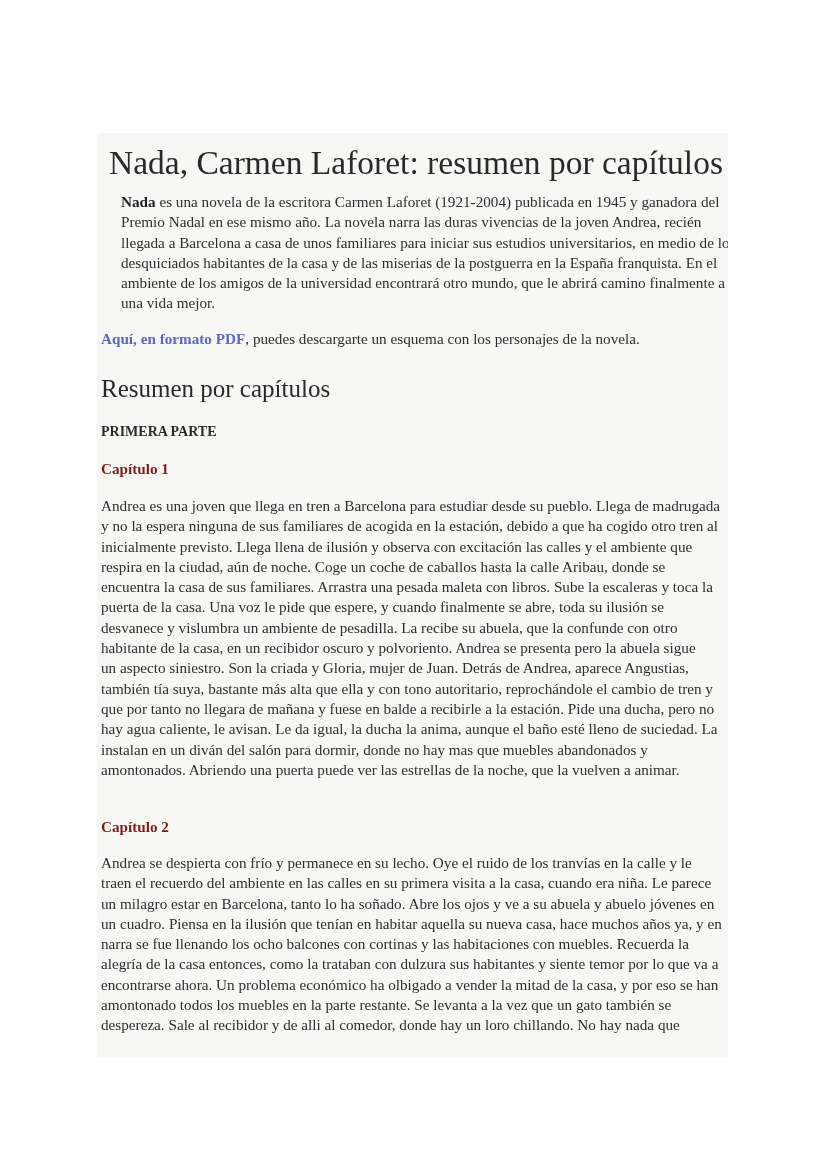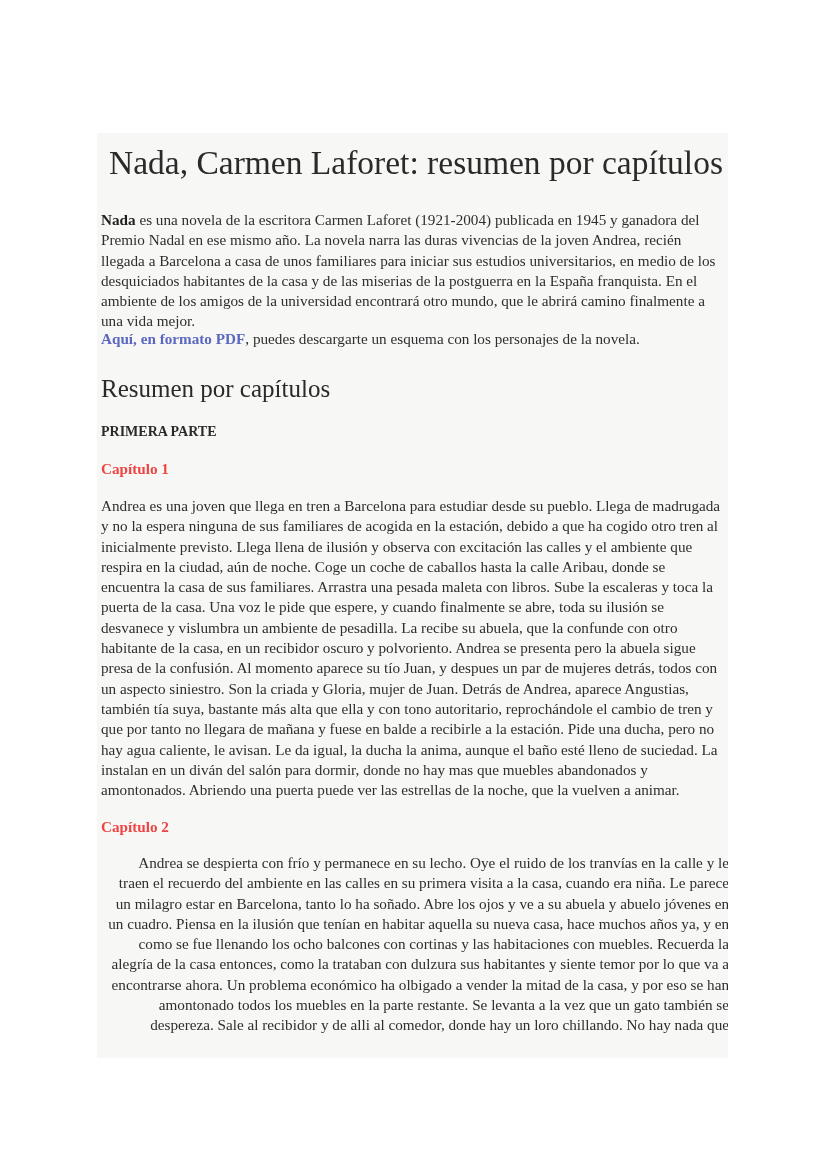--- a/index.html
+++ b/index.html
@@ -47,21 +47,21 @@
       margin: 0;
       font-size: 15.2px;
       line-height: 20.3px;
       color: #2e2e2e;
       width: 628px;
     }
     .para .line {
       display: block;
       white-space: nowrap;
     }
-    .intro { top: 77px; }
+    .intro { top: 59px; margin-left: 20px; }
     .pdf-line { top: 196px; }
     h2.section-title {
       position: absolute;
       left: 0;
       top: 240px;
       margin: 0;
       font-weight: normal;
       font-size: 25px;
       line-height: 32px;
       color: #2a2a2a;
@@ -78,26 +78,26 @@
       line-height: 20px;
       color: #2a2a2a;
     }
     .chapter-heading {
       position: absolute;
       left: 0;
       margin: 0;
       font-weight: bold;
       font-size: 15.2px;
       line-height: 20px;
-      color: #ef4444;
+      color: #7f1d1d;
     }
     .ch1-heading { top: 326px; }
     .ch1-body { top: 363px; }
     .ch2-heading { top: 684px; }
-    .ch2-body { top: 720px; text-align: right; }
+    .ch2-body { top: 720px; }
     .bold { font-weight: bold; color: #1f1f1f; }
     a.pdf-link {
       color: #5a68c0;
       font-weight: bold;
       text-decoration: none;
     }
   </style>
 </head>
 <body>
 
@@ -126,36 +126,35 @@
     <h4 class="chapter-heading ch1-heading">Capítulo 1</h4>
     <p class="para ch1-body">
       <span class="line">Andrea es una joven que llega en tren a Barcelona para estudiar desde su pueblo. Llega de madrugada</span>
       <span class="line">y no la espera ninguna de sus familiares de acogida en la estación, debido a que ha cogido otro tren al</span>
       <span class="line">inicialmente previsto. Llega llena de ilusión y observa con excitación las calles y el ambiente que</span>
       <span class="line">respira en la ciudad, aún de noche. Coge un coche de caballos hasta la calle Aribau, donde se</span>
       <span class="line">encuentra la casa de sus familiares. Arrastra una pesada maleta con libros. Sube la escaleras y toca la</span>
       <span class="line">puerta de la casa. Una voz le pide que espere, y cuando finalmente se abre, toda su ilusión se</span>
       <span class="line">desvanece y vislumbra un ambiente de pesadilla. La recibe su abuela, que la confunde con otro</span>
       <span class="line">habitante de la casa, en un recibidor oscuro y polvoriento. Andrea se presenta pero la abuela sigue</span>
-      <span class="line">presa de la confusión. Al momento aparece su tío Juan, y despues un par de mujeres detrás, todos con</span>
       <span class="line">un aspecto siniestro. Son la criada y Gloria, mujer de Juan. Detrás de Andrea, aparece Angustias,</span>
       <span class="line">también tía suya, bastante más alta que ella y con tono autoritario, reprochándole el cambio de tren y</span>
       <span class="line">que por tanto no llegara de mañana y fuese en balde a recibirle a la estación. Pide una ducha, pero no</span>
       <span class="line">hay agua caliente, le avisan. Le da igual, la ducha la anima, aunque el baño esté lleno de suciedad. La</span>
       <span class="line">instalan en un diván del salón para dormir, donde no hay mas que muebles abandonados y</span>
       <span class="line">amontonados. Abriendo una puerta puede ver las estrellas de la noche, que la vuelven a animar.</span>
     </p>
 
     <h4 class="chapter-heading ch2-heading">Capítulo 2</h4>
     <p class="para ch2-body">
       <span class="line">Andrea se despierta con frío y permanece en su lecho. Oye el ruido de los tranvías en la calle y le</span>
       <span class="line">traen el recuerdo del ambiente en las calles en su primera visita a la casa, cuando era niña. Le parece</span>
       <span class="line">un milagro estar en Barcelona, tanto lo ha soñado. Abre los ojos y ve a su abuela y abuelo jóvenes en</span>
       <span class="line">un cuadro. Piensa en la ilusión que tenían en habitar aquella su nueva casa, hace muchos años ya, y en</span>
-      <span class="line">como se fue llenando los ocho balcones con cortinas y las habitaciones con muebles.  Recuerda la</span>
+      <span class="line">narra se fue llenando los ocho balcones con cortinas y las habitaciones con muebles.  Recuerda la</span>
       <span class="line">alegría de la casa entonces, como la trataban con dulzura sus habitantes y siente temor por lo que va a</span>
       <span class="line">encontrarse ahora. Un problema económico ha olbigado a vender la mitad de la casa, y por eso se han</span>
       <span class="line">amontonado todos los muebles en la parte restante. Se levanta a la vez que un gato también se</span>
       <span class="line">despereza. Sale al recibidor y de alli al comedor, donde hay un loro chillando. No hay nada que</span>
     </p>
 
   </div>
 </div>
 
 </body></html>

